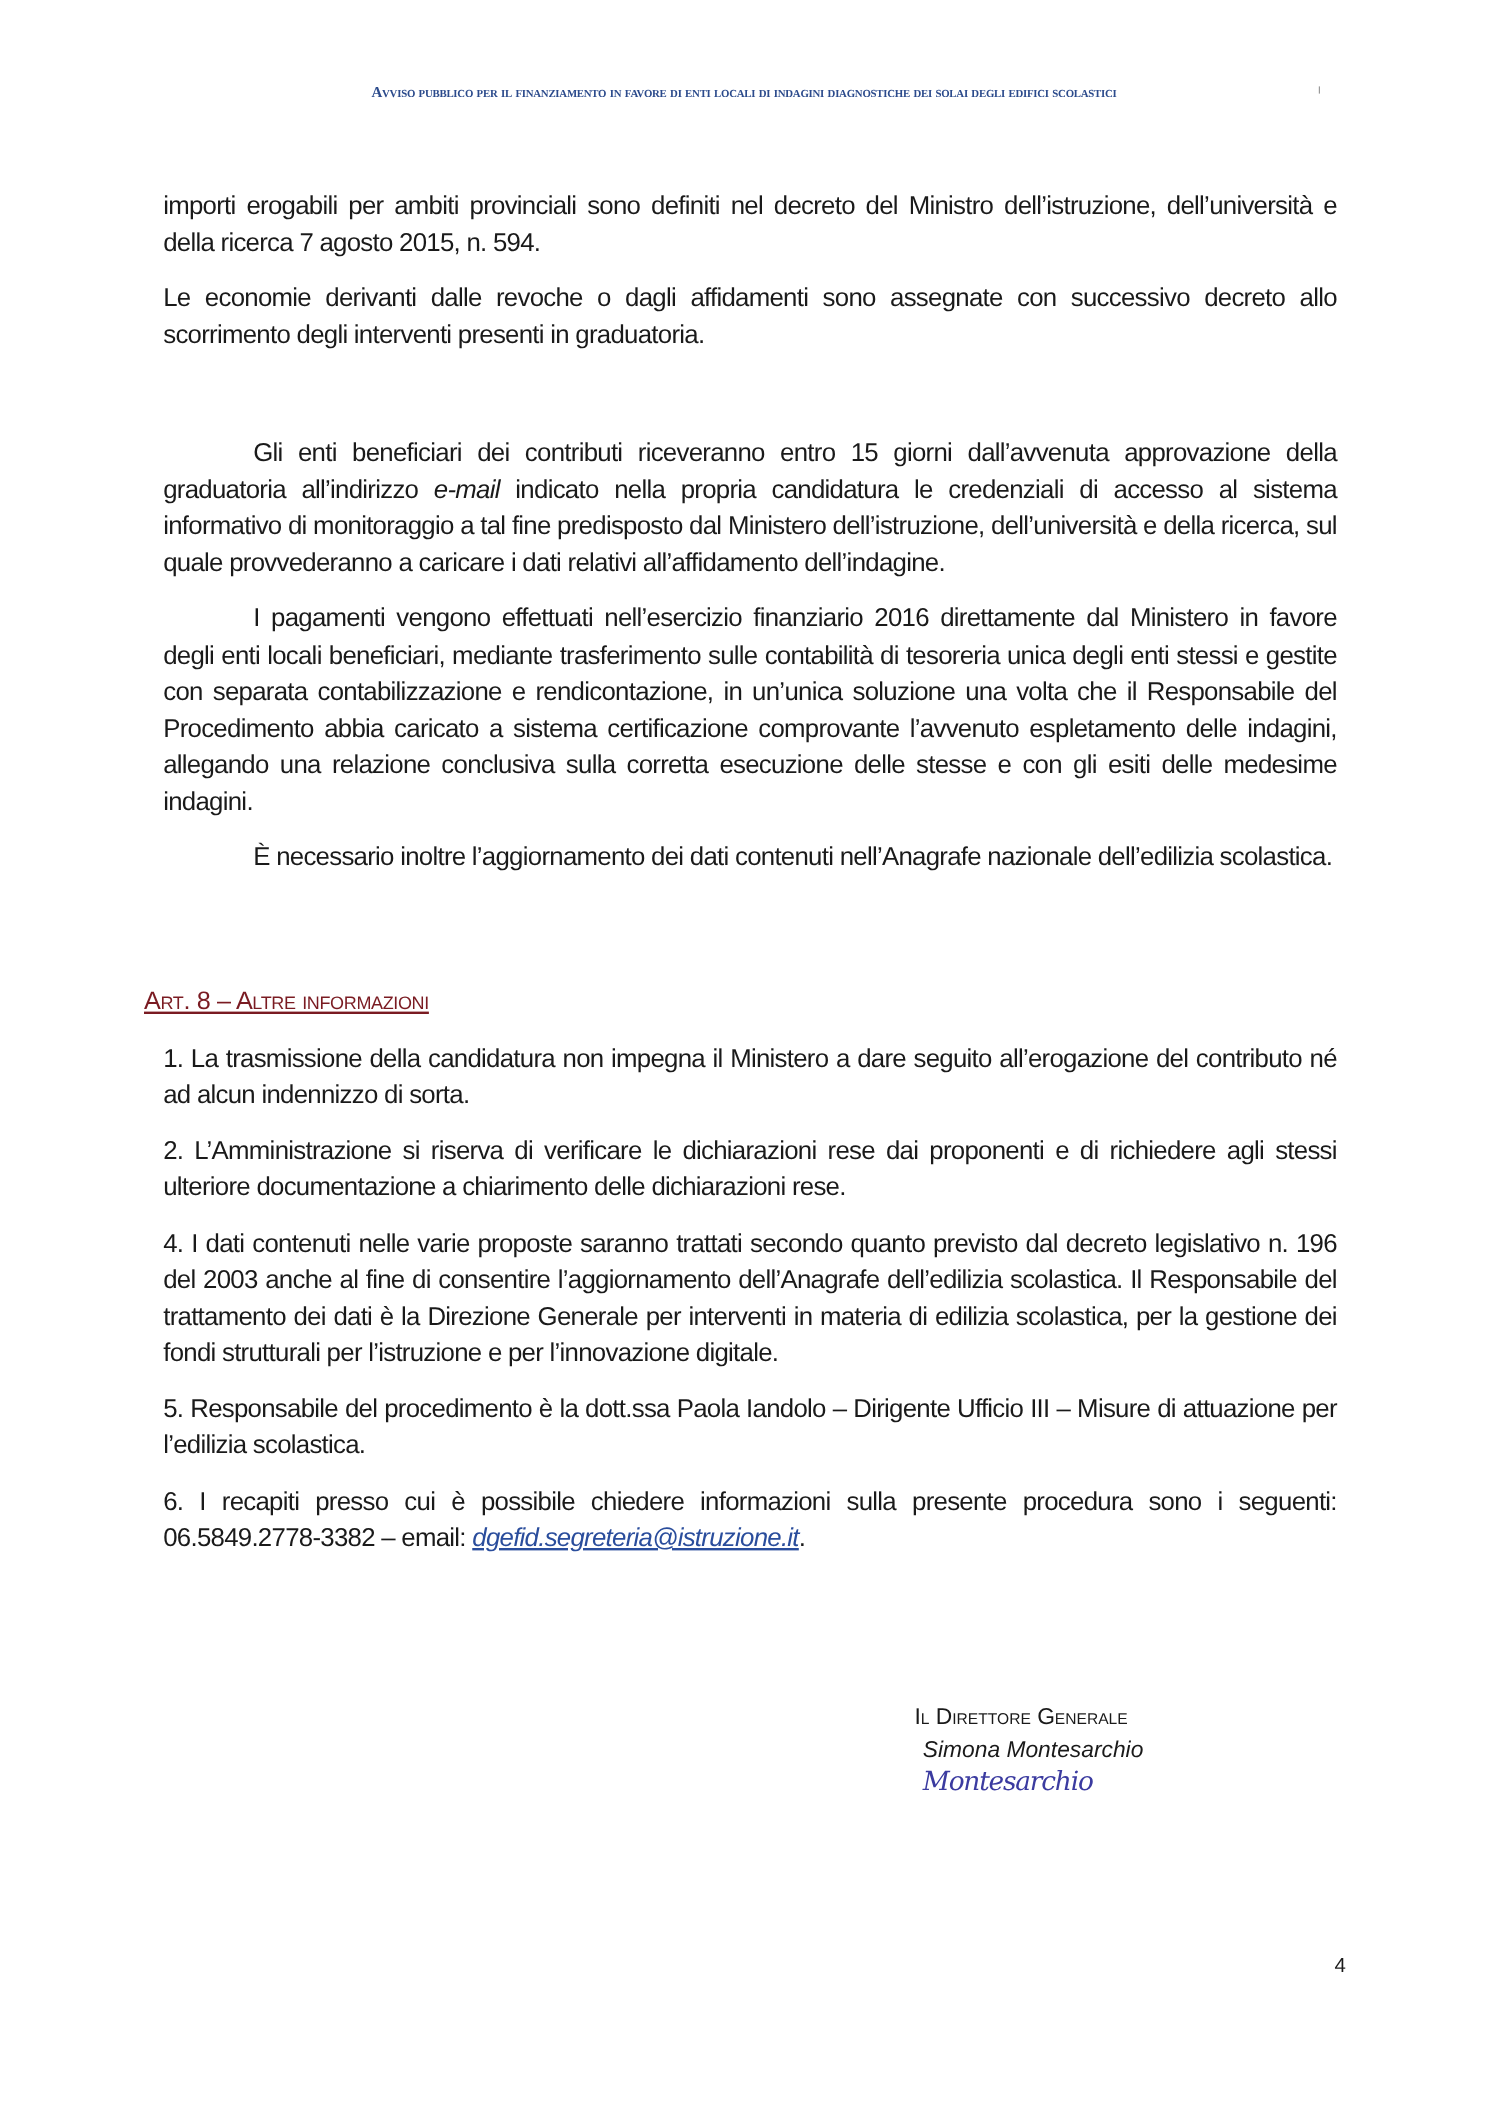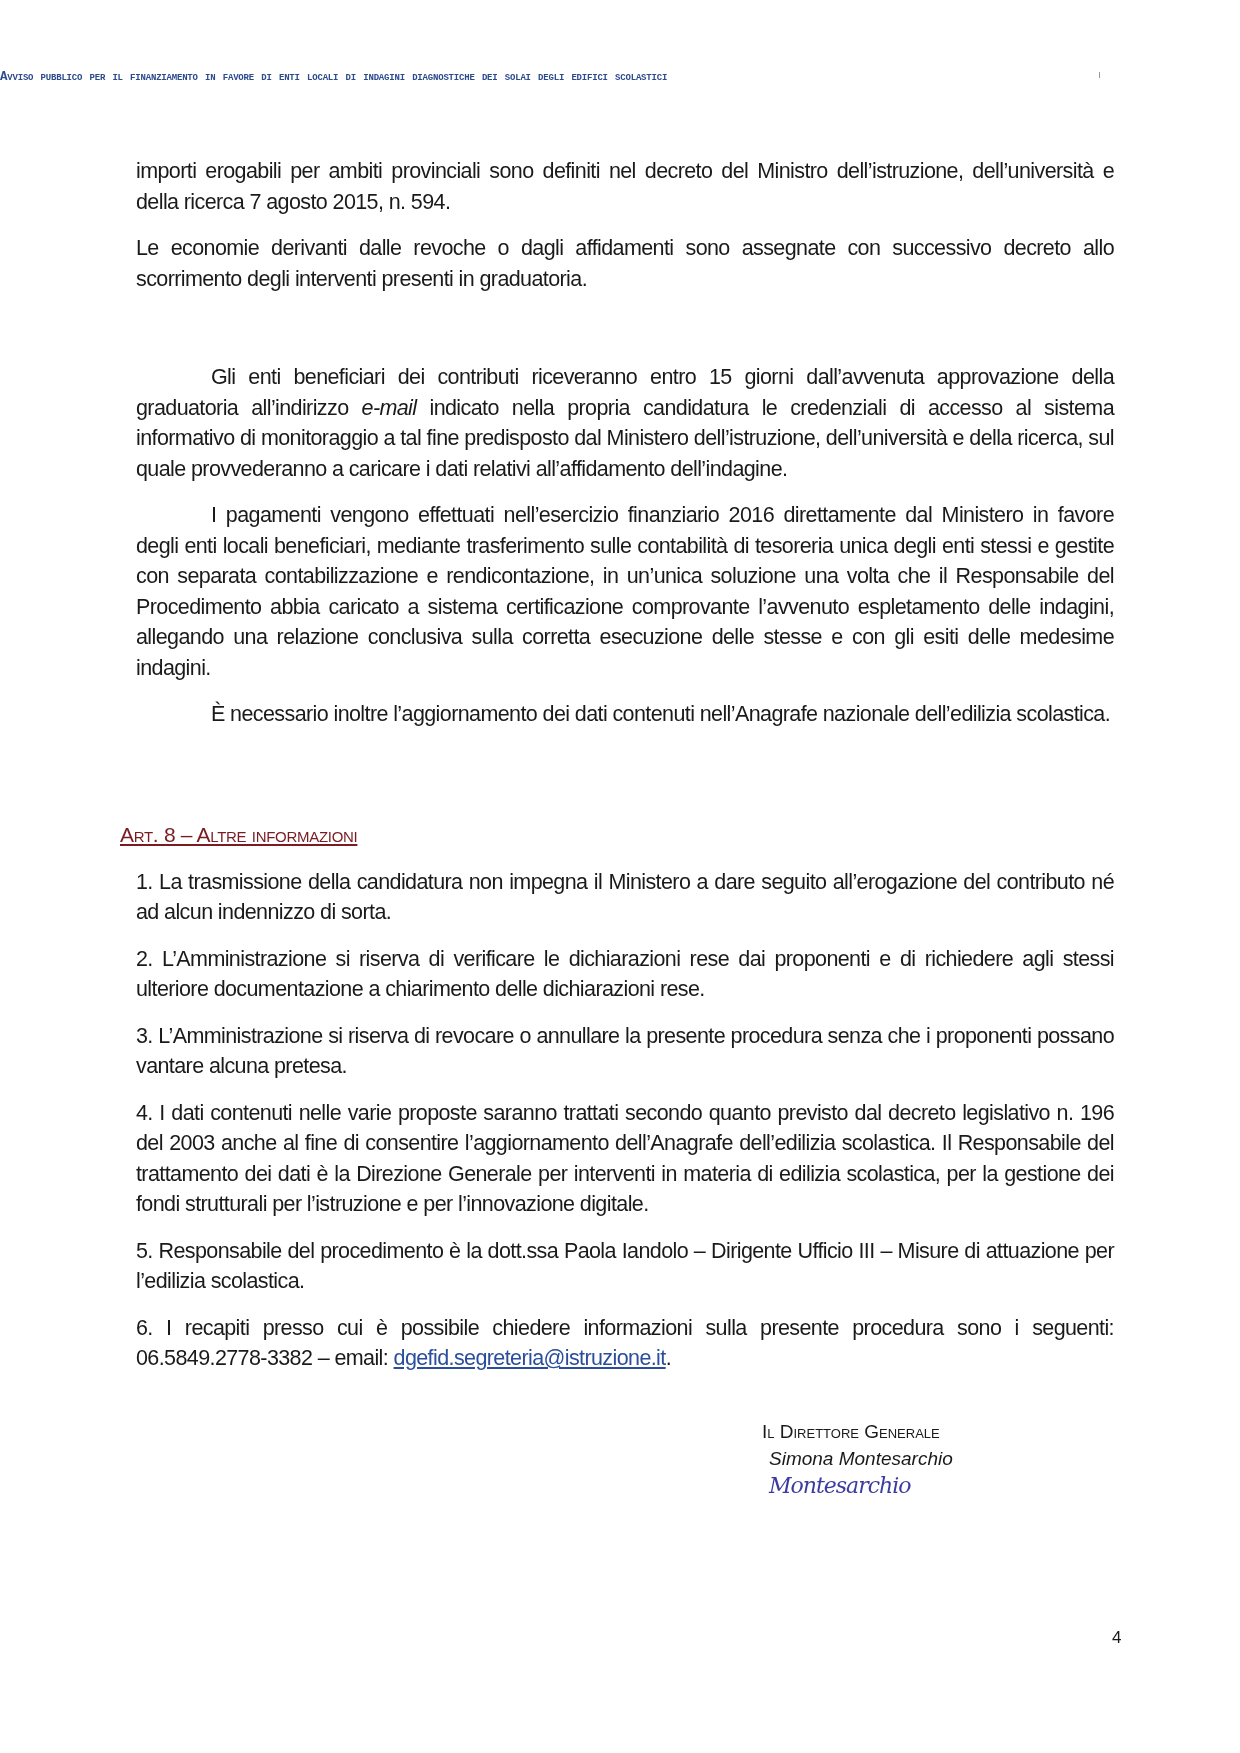--- a/index.html
+++ b/index.html
@@ -1,27 +1,27 @@
 <!DOCTYPE html>
 <html><head>
 <meta charset="utf-8">
 <style>
   html, body { margin: 0; padding: 0; background: #ffffff; }
   body { width: 1240px; height: 1753px; position: relative; overflow: hidden;
          font-family: "Liberation Sans Narrow", "Liberation Sans", sans-serif; color: #1a1a1a; }
-  .header { position: absolute; top: 70px; left: 0; width: 1240px; 
-            font-family: Liberation Mono, monospace; font-size: 12.5px; color: #2c4b8c;
+  .header { position: absolute; top: 70px; left: 0; width: 1240px; text-align: center;
+            font-family: Liberation Serif, serif; font-size: 12.5px; color: #2c4b8c;
             font-variant: small-caps; letter-spacing: -0.2px; font-weight: bold; }
   .page { position: absolute; left: 120px; width: 1010px; font-size: 21.5px; line-height: 30.5px;
           font-family: "Liberation Sans", sans-serif; transform-origin: left top; }
   .p { text-align: justify; margin: 16px; letter-spacing: -0.6px; }
   .indent { text-indent: 75px; }
   .art-title { color: #7a1b22; text-decoration: underline; font-variant: small-caps;
                font-size: 21px; margin: 0; letter-spacing: -0.3px; }
-  .link { color: #2a4d9c; text-decoration: underline; }
+  .link { color: #2a4d9c; text-decoration: underline; font-style: italic; }
   .sig { position: absolute; left: 762px; top: 1418px; font-size: 19px; line-height: 27px;
          font-family: "Liberation Sans", sans-serif; }
   .sig .title { font-variant: small-caps; }
   .sig .name { font-style: italic; margin-left: 7px; }
   .sig .scrawl { margin-left: 7px; color: #3b3ba0; font-family: "DejaVu Serif", serif; font-style: italic;
                  font-size: 22px; letter-spacing: -1px; }
   .pagenum { position: absolute; left: 1112px; top: 1628px; font-size: 17px;
              font-family: "Liberation Sans", sans-serif; }
   .tick { position: absolute; left: 1099px; top: 72px; width: 1px; height: 6px; background: #999; }
 </style>
@@ -39,21 +39,20 @@
 <div class="page" style="top:346px;">
   <p class="p indent"><span>Gli enti beneficiari dei contributi riceveranno entro 15 giorni dall’avvenuta approvazione della graduatoria all’indirizzo </span><em>e-mail</em><span> indicato nella propria candidatura le credenziali di accesso al sistema informativo di monitoraggio a tal fine predisposto dal Ministero dell’istruzione, dell’università e della ricerca, sul quale provvederanno a caricare i dati relativi all’affidamento dell’indagine.</span></p>
   <p class="p indent">I pagamenti vengono effettuati nell’esercizio finanziario 2016 direttamente dal Ministero in favore degli enti locali beneficiari, mediante trasferimento sulle contabilità di tesoreria unica degli enti stessi e gestite con separata contabilizzazione e rendicontazione, in un’unica soluzione una volta che il Responsabile del Procedimento abbia caricato a sistema certificazione comprovante l’avvenuto espletamento delle indagini, allegando una relazione conclusiva sulla corretta esecuzione delle stesse e con gli esiti delle medesime indagini.</p>
   <p class="p indent">È necessario inoltre l’aggiornamento dei dati contenuti nell’Anagrafe nazionale dell’edilizia scolastica.</p>
 </div>
 
 <div class="page" style="top:820px;">
   <p class="art-title" style="margin-bottom:16px;">Art. 8 – Altre informazioni</p>
   <p class="p">1. La trasmissione della candidatura non impegna il Ministero a dare seguito all’erogazione del contributo né ad alcun indennizzo di sorta.</p>
   <p class="p">2. L’Amministrazione si riserva di verificare le dichiarazioni rese dai proponenti e di richiedere agli stessi ulteriore documentazione a chiarimento delle dichiarazioni rese.</p>
-  <p class="p">3. L’Amministrazione si riserva di revocare o annullare la presente procedura senza che i proponenti possano vantare alcuna pretesa.</p>
   <p class="p">4. I dati contenuti nelle varie proposte saranno trattati secondo quanto previsto dal decreto legislativo n. 196 del 2003 anche al fine di consentire l’aggiornamento dell’Anagrafe dell’edilizia scolastica. Il Responsabile del trattamento dei dati è la Direzione Generale per interventi in materia di edilizia scolastica, per la gestione dei fondi strutturali per l’istruzione e per l’innovazione digitale.</p>
   <p class="p">5. Responsabile del procedimento è la dott.ssa Paola Iandolo – Dirigente Ufficio III – Misure di attuazione per l’edilizia scolastica.</p>
   <p class="p"><span>6. I recapiti presso cui è possibile chiedere informazioni sulla presente procedura sono i seguenti: 06.5849.2778-3382 – email: </span><a class="link">dgefid.segreteria@istruzione.it</a><span>.</span></p>
 </div>
 
 <div class="sig">
   <div class="title">Il Direttore Generale</div>
   <div class="name">Simona Montesarchio</div>
   <div class="scrawl">Montesarchio</div>
 </div>

